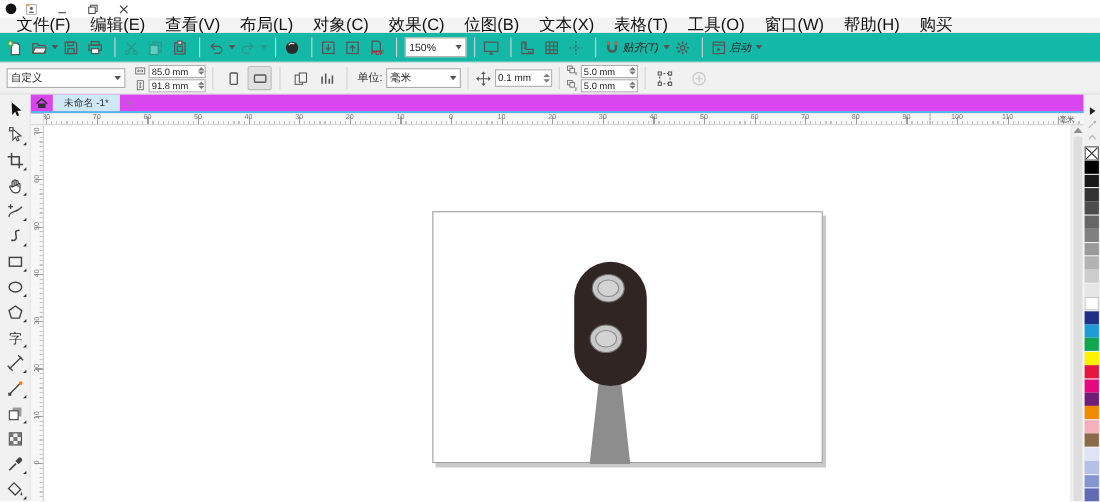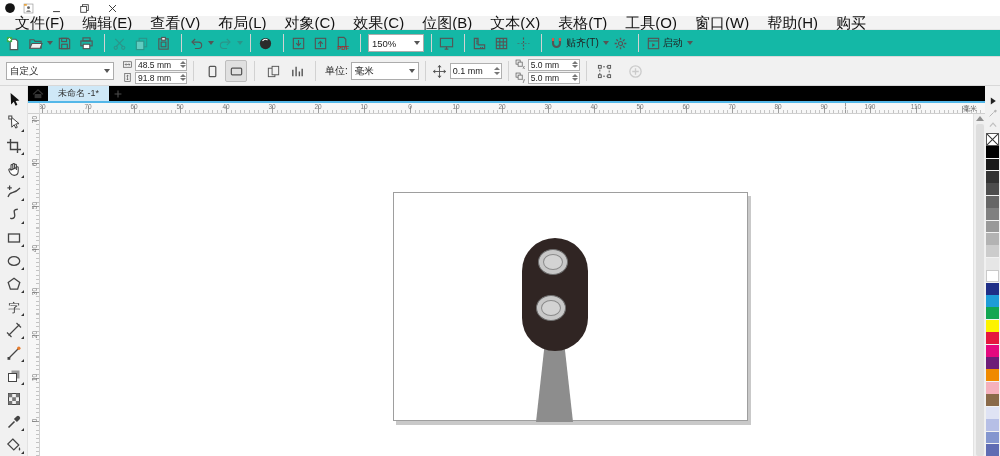--- a/index.html
+++ b/index.html
@@ -14,21 +14,21 @@
   .win-btns { display:flex; align-items:center; gap:14px; padding-right:6px; }
   .win-btn { width:14px; height:13px; display:flex; align-items:center; justify-content:center; cursor:default; }
   .win-btn svg { width:11px; height:11px; }
 
   
   .menubar { position:absolute; left:0; top:16px; right:0; height:14px; background:#f3f3f3; display:flex; align-items:center; padding-left:6px; border-bottom:1px solid #e6e6e6; }
   .menu-item { padding:0 9px; font-size:15px; color:#111; line-height:14px; }
 
   
   .toolbar { position:absolute; left:0; top:30px; right:0; height:27px; background:#14b8a6; border-bottom:1px solid #dadada; display:flex; align-items:center; padding-left:4px; }
-  .tb-btn { height:22px; min-width:22px; display:flex; align-items:center; justify-content:flex-start; gap:2px; padding:0 2px; border-radius:2px; }
+  .tb-btn { height:22px; min-width:22px; display:flex; align-items:center; justify-content:flex-start; gap:2px; padding:0 2px; border-radius:2px;font-style:italic; }
   .tb-btn svg { width:15px; height:15px; }
   .tb-btn.disabled { opacity:.35; }
   .tb-label { font-size:10px; color:#222; white-space:nowrap; }
   .caret { width:0; height:0; border-left:3.5px solid transparent; border-right:3.5px solid transparent; border-top:4px solid #555; margin-left:2px; }
   .tb-sep { width:1px; height:18px; background:#d2d2d2; margin:0 5px; }
   .combo { height:18px; background:#fff; border:1px solid #acacac; display:flex; align-items:center; padding:0 3px; }
   .combo .val { font-size:9.5px; color:#222; flex:1; }
   .zoom-combo { width:56px; margin:0 2px; }
 
   
@@ -55,21 +55,21 @@
   
   .workspace { position:absolute; left:0; top:86px; right:0; bottom:0; display:flex; }
   .toolbox { width:28px; background:#f1f1f1; border-right:1px solid #e2e2e2; display:flex; flex-direction:column; align-items:center; padding-top:2px; }
   .tool { position:relative; width:24px; height:23px; display:flex; align-items:center; justify-content:center; }
   .tool svg { width:16px; height:16px; }
   .tool .fly { position:absolute; right:2px; bottom:2px; width:0; height:0; border-left:3.5px solid transparent; border-bottom:3.5px solid #333; }
 
   .main-col { flex:1; display:flex; flex-direction:column; min-width:0; }
 
   
-  .tabrow { height:17px; background:#000000; display:flex; align-items:stretch; border-bottom:2px solid #54b7e8; position:relative; }
+  .tabrow { height:17px; background:#d946ef; display:flex; align-items:stretch; border-bottom:2px solid #54b7e8; position:relative; }
   .home-tab { width:20px; display:flex; align-items:center; justify-content:center; }
   .home-tab svg { width:12px; height:12px; }
   .doc-tab { background:#cfe8f7; display:flex; align-items:center; padding:0 10px; font-size:9px; color:#333; }
   .newtab-btn { width:18px; display:flex; align-items:center; justify-content:center; opacity:.55; }
   .newtab-btn svg { width:10px; height:10px; }
 
   
   .ruler-row { height:11px; display:flex; }
   .ruler-corner { width:12px; background:#f5f5f5; border-right:1px solid #dcdcdc; border-bottom:1px solid #cfcfcf; }
   .hruler { position:relative; flex:1; background:#f7f7f7; border-bottom:1px solid #cfcfcf; overflow:hidden;
@@ -325,21 +325,21 @@
       <span class="val">自定义</span>
         <span class="caret"></span>
     </div>
     <div class="size-group">
       <div class="size-row">
         <svg class="mini" viewBox="0 0 16 16">
             <rect x="2" y="4" width="12" height="8" fill="none" stroke="#555"></rect>
             <path d="M4.5 8h7M4.5 8l1.6-1.6M4.5 8l1.6 1.6M11.5 8l-1.6-1.6M11.5 8l-1.6 1.6" stroke="#555" fill="none"></path>
           </svg>
         <div class="field">
-          <span class="val">48.5 mm</span>
+          <span class="val">85.0 mm</span>
           <span class="spinner">
               <i class="up"></i>
               <i class="dn"></i>
             </span>
         </div>
       </div>
       <div class="size-row">
         <svg class="mini" viewBox="0 0 16 16">
             <rect x="4" y="2" width="8" height="12" fill="none" stroke="#555"></rect>
             <path d="M8 4.5v7M8 4.5L6.4 6.1M8 4.5l1.6 1.6M8 11.5l-1.6-1.6M8 11.5l1.6-1.6" stroke="#555" fill="none"></path>

